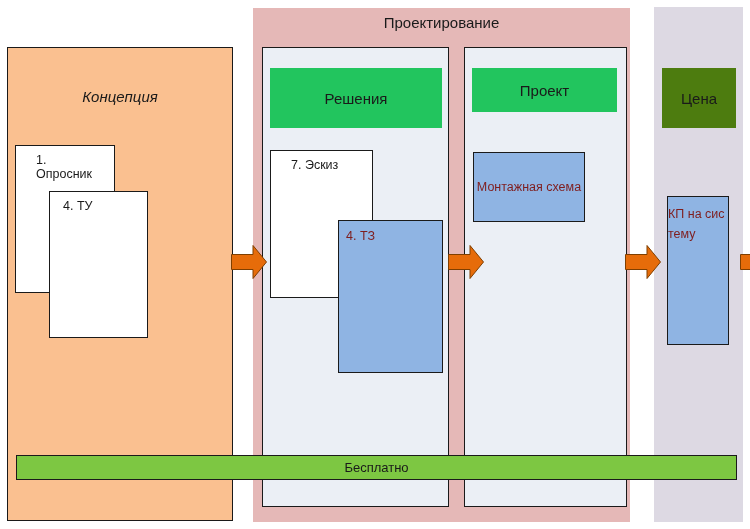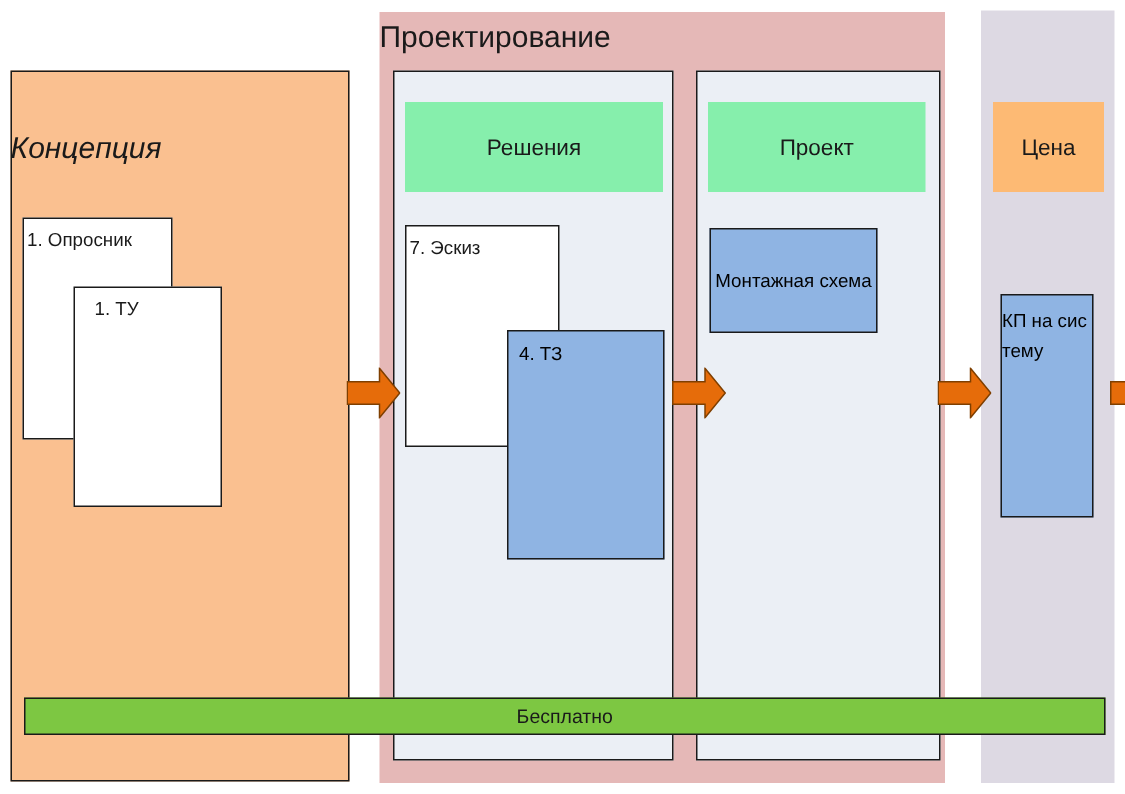--- a/index.html
+++ b/index.html
@@ -6,62 +6,62 @@
   #canvas{
     position:relative;width:750px;height:529px;background:#ffffff;
     overflow:hidden;font-family:"Liberation Sans",sans-serif;color:#1a1a1a;
   }
   .abs{position:absolute;box-sizing:border-box;}
   
   .concept-panel{left:7px;top:47px;width:226px;height:474px;background:#FAC090;border:1px solid #1a1a1a;z-index:1;}
   .design-panel{left:253px;top:8px;width:377px;height:514px;background:#E5B8B7;z-index:1;}
   .price-panel{left:654px;top:7px;width:89px;height:515px;background:#DDD9E3;z-index:1;}
   
-  .stage-title{font-size:20px;z-index:2;}
+  .stage-title{font-size:15px;text-align:center;z-index:2;}
   .concept-title{left:7px;top:88px;width:226px;font-style:italic;}
   .design-title{left:253px;top:14px;width:377px;}
   
   .sub-panel{background:#EBEFF5;border:1px solid #1a1a1a;z-index:2;}
   .solutions-panel{left:262px;top:47px;width:187px;height:460px;}
   .project-panel{left:464px;top:47px;width:163px;height:460px;}
-  .sub-header{background:#86efac;display:flex;align-items:center;justify-content:center;
+  .sub-header{background:#22c55e;display:flex;align-items:center;justify-content:center;
     font-size:15px;z-index:3;}
   .solutions-header{left:270px;top:68px;width:172px;height:60px;}
-  .project-header{left:472px;top:68px;width:145px;height:60px;}
-  .price-header{left:662px;top:68px;width:74px;height:60px;background:#fdba74;}
+  .project-header{left:472px;top:68px;width:145px;height:44px;}
+  .price-header{left:662px;top:68px;width:74px;height:60px;background:#4d7c0f;}
   
-  .card{background:#ffffff;border:1px solid #1a1a1a;font-size:12.5px;padding:7px 2px;z-index:3;}
+  .card{background:#ffffff;border:1px solid #1a1a1a;font-size:12.5px;padding:7px 20px;z-index:3;}
   .card-questionnaire{left:15px;top:145px;width:100px;height:148px;}
   .card-tu{left:49px;top:191px;width:99px;height:147px;padding-left:13px;z-index:4;}
   .card-sketch{left:270px;top:150px;width:103px;height:148px;}
-  .blue-box{background:#8FB4E3;border:1px solid #1a1a1a;color:#000000;font-size:12.5px;z-index:4;}
+  .blue-box{background:#8FB4E3;border:1px solid #1a1a1a;color:#7f1d1d;font-size:12.5px;z-index:4;}
   .card-tz{left:338px;top:220px;width:105px;height:153px;padding:8px 7px;}
   .montage-box{left:473px;top:152px;width:112px;height:70px;display:flex;align-items:center;
     justify-content:center;text-align:center;line-height:1.5;padding:2px;z-index:3;}
   .kp-box{left:667px;top:196px;width:62px;height:149px;padding:7px 0;line-height:1.6;
     word-break:break-all;z-index:3;}
   
-  .free-banner{left:16px;top:465px;width:721px;height:25px;background:#7DC742;border:1px solid #1a1a1a;
+  .free-banner{left:16px;top:455px;width:721px;height:25px;background:#7DC742;border:1px solid #1a1a1a;
     display:flex;align-items:center;justify-content:center;font-size:13px;z-index:10;}
   
   .arrow{width:36px;height:34px;z-index:6;}
   .arrow-1{left:231px;top:245px;}
   .arrow-2{left:448px;top:245px;}
   .arrow-3{left:625px;top:245px;}
   .arrow-4{left:740px;top:245px;}
 </style>
 </head>
 <body>
 
 <div id="canvas">
 
   <div class="abs concept-panel"></div>
   <div class="abs stage-title concept-title">Концепция</div>
   <div class="abs card card-questionnaire">1. Опросник</div>
-  <div class="abs card card-tu">1. ТУ</div>
+  <div class="abs card card-tu">4. ТУ</div>
 
   <div class="abs design-panel"></div>
   <div class="abs stage-title design-title">Проектирование</div>
 
   <div class="abs sub-panel solutions-panel"></div>
   <div class="abs sub-header solutions-header">Решения</div>
   <div class="abs card card-sketch">7. Эскиз</div>
   <div class="abs blue-box card-tz">4. ТЗ</div>
 
   <div class="abs sub-panel project-panel"></div>

